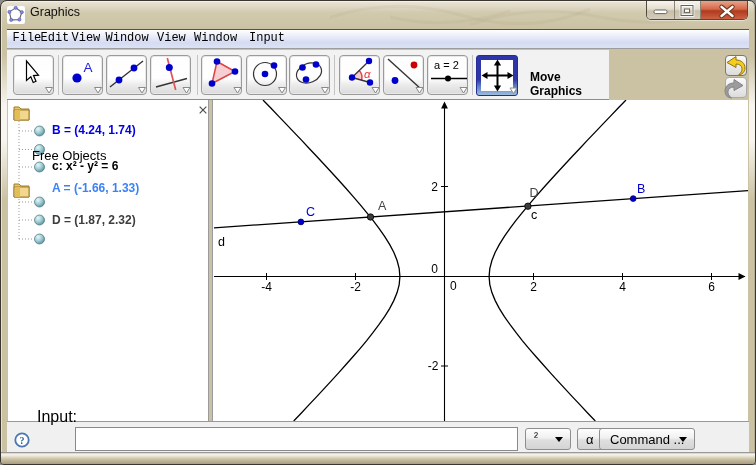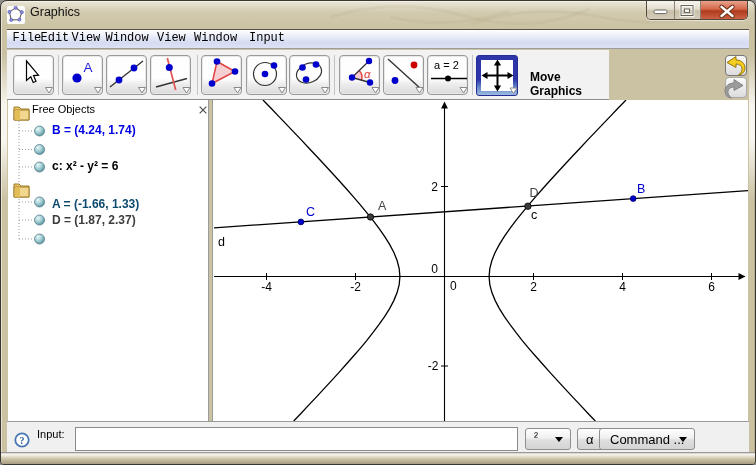--- a/index.html
+++ b/index.html
@@ -36,30 +36,30 @@
 .sep{position:absolute;top:5px;width:1px;height:40px;background:#c3c3c3;}
 .tbsel{position:absolute;top:5px;width:42px;height:41px;border:1px solid #252c96;
  border-radius:3px;background:linear-gradient(180deg,#2d35a8 0%,#2d35a8 60%,#5f7fc4 78%,#9dbce0 100%);}
 .tbsel:before{content:"";position:absolute;left:4px;top:4px;right:4px;bottom:4px;background:#fff;}
 #mgv{left:523px;top:19.5px;font-size:12px;font-weight:bold;color:#000;}
 .ur{position:absolute;width:22px;height:21px;border-radius:4px;
  background:linear-gradient(180deg,#fafafa,#dcdcdc);}
 
 #alg{left:8px;top:100px;width:201px;height:321px;background:#fff;}
 #alg .row{position:absolute;left:0;white-space:nowrap;}
-#alg .hdr{font-size:11px;color:#000;}
+#alg .hdr{font-size:13px;color:#000;margin-top:45px;}
 #alg .obj{font-size:12px;font-weight:bold;}
 #algclose{left:199px;top:106px;width:8px;height:8px;}
 .vline{position:absolute;width:1px;background:#9b9b9b;top:100px;height:321px;}
 
 #gfx{left:213px;top:100px;width:535px;height:321px;background:#fff;}
 
 #inputbar{left:7px;top:421px;width:742px;height:31px;background:#f0f0f0;
  border-top:1px solid #999;}
-#inputlbl{left:37px;top:428px;font-size:11px;color:#000;}
+#inputlbl{left:37px;top:408px;font-size:16px;color:#000;}
 #infield{left:75px;top:427px;width:443px;height:24px;background:#fff;
  border:1px solid #8a8a8a;}
 .dd{position:absolute;top:428px;height:22px;border:1px solid #8e8e8e;border-radius:3px;
  background:linear-gradient(180deg,#fefefe 0%,#f0f0f0 45%,#dfdfdf 55%,#d4d4d4 100%);
  font-size:13px;color:#000;}
 .dd .arr{position:absolute;right:7px;top:8px;width:0;height:0;
  border-left:4px solid transparent;border-right:4px solid transparent;
  border-top:5px solid #000;}
 
 #botframe{left:1px;top:452px;width:754px;height:12px;
@@ -248,22 +248,22 @@
    <circle cx="31.5" cy="49.5" r="5" fill="url(#mb)" stroke="#44707c" stroke-width=".7"></circle>
    <circle cx="31.5" cy="67" r="5" fill="url(#mb)" stroke="#44707c" stroke-width=".7"></circle>
    <circle cx="31.5" cy="102" r="5" fill="url(#mb)" stroke="#44707c" stroke-width=".7"></circle>
    <circle cx="31.5" cy="120" r="5" fill="url(#mb)" stroke="#44707c" stroke-width=".7"></circle>
    <circle cx="31.5" cy="139" r="5" fill="url(#mb)" stroke="#44707c" stroke-width=".7"></circle>
   </g>
  </svg>
  <div class="row hdr" style="left:24px;top:3px">Free Objects</div>
  <div class="row obj" style="left:44px;top:23px;color:#0000e6">B = (4.24, 1.74)</div>
  <div class="row obj" style="left:44px;top:59px;color:#000">c: x² - y² = 6</div>
- <div class="row obj" style="left:44px;top:97px;color:#0c4a6e">A = (-1.66, 1.33)</div>
- <div class="row obj" style="left:44px;top:112.5px;color:#3d3d3d">D = (1.87, 2.37)</div>
+ <div class="row obj" style="left:44px;top:81px;color:#3b82f6">A = (-1.66, 1.33)</div>
+ <div class="row obj" style="left:44px;top:112.5px;color:#3d3d3d">D = (1.87, 2.32)</div>
 </div>
 <svg id="algclose" class="abs" viewBox="0 0 12 12">
  <path d="M1,1 L11,11 M11,1 L1,11" stroke="#4a4a4a" stroke-width="1.7"></path>
 </svg>
 <div class="vline abs" style="left:208px"></div>
 <div class="vline abs" style="left:212px"></div>
 
 <svg id="gfx" class="abs" width="535" height="321" viewBox="213 100 535 321" font-family="Liberation Sans, sans-serif">
  <g stroke="#000" stroke-width="1.1" fill="none">
   <line x1="214" y1="276.5" x2="745" y2="276.5"></line>

